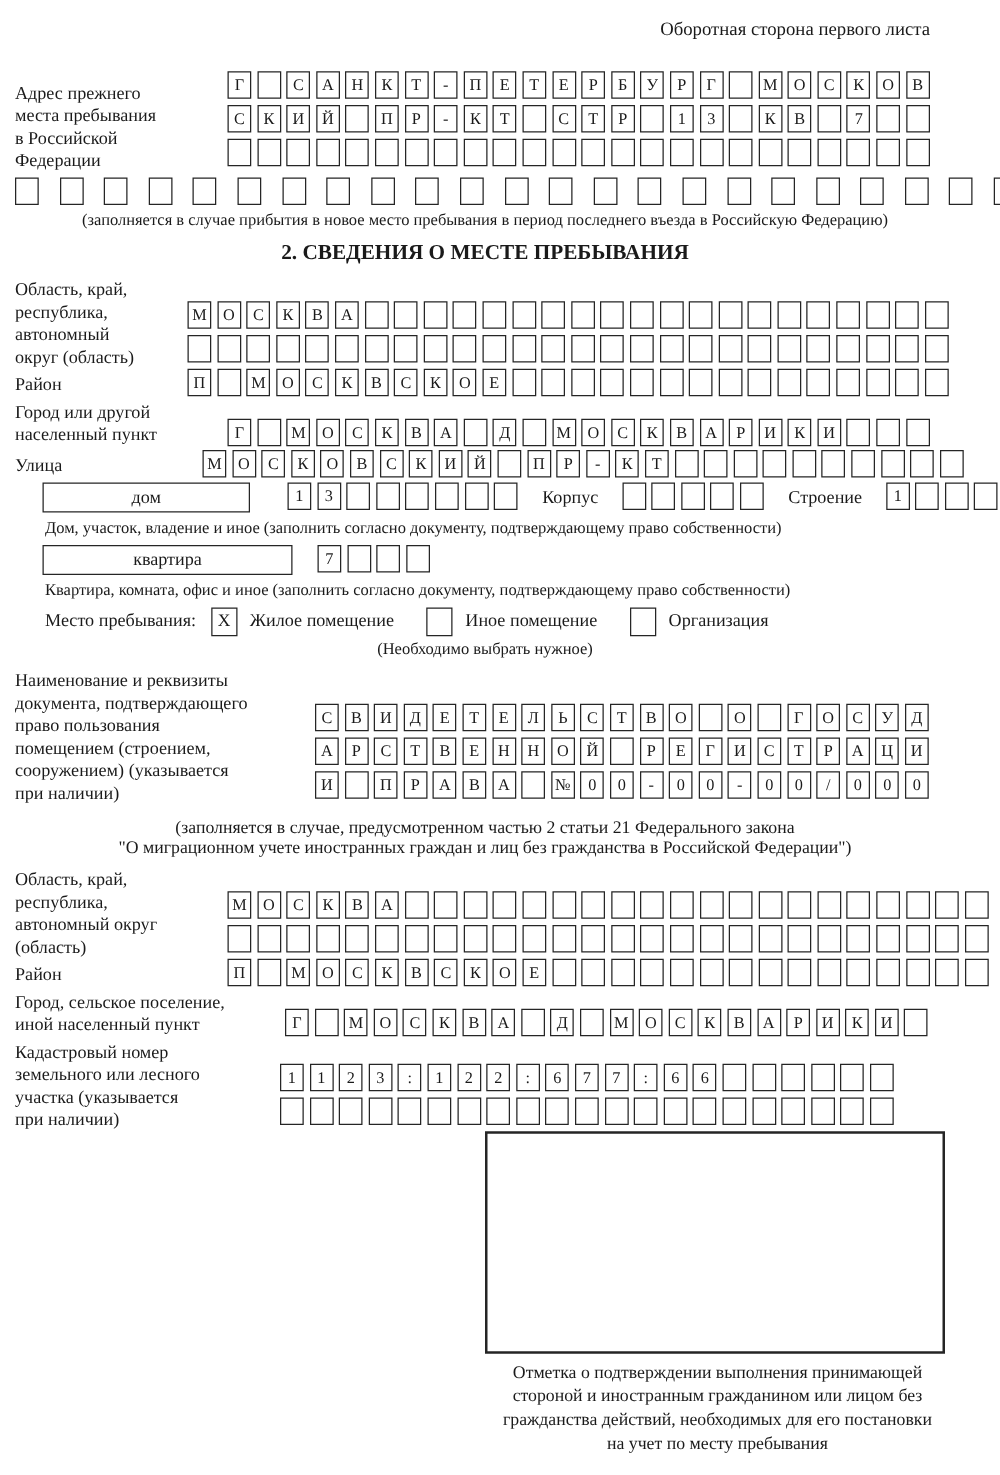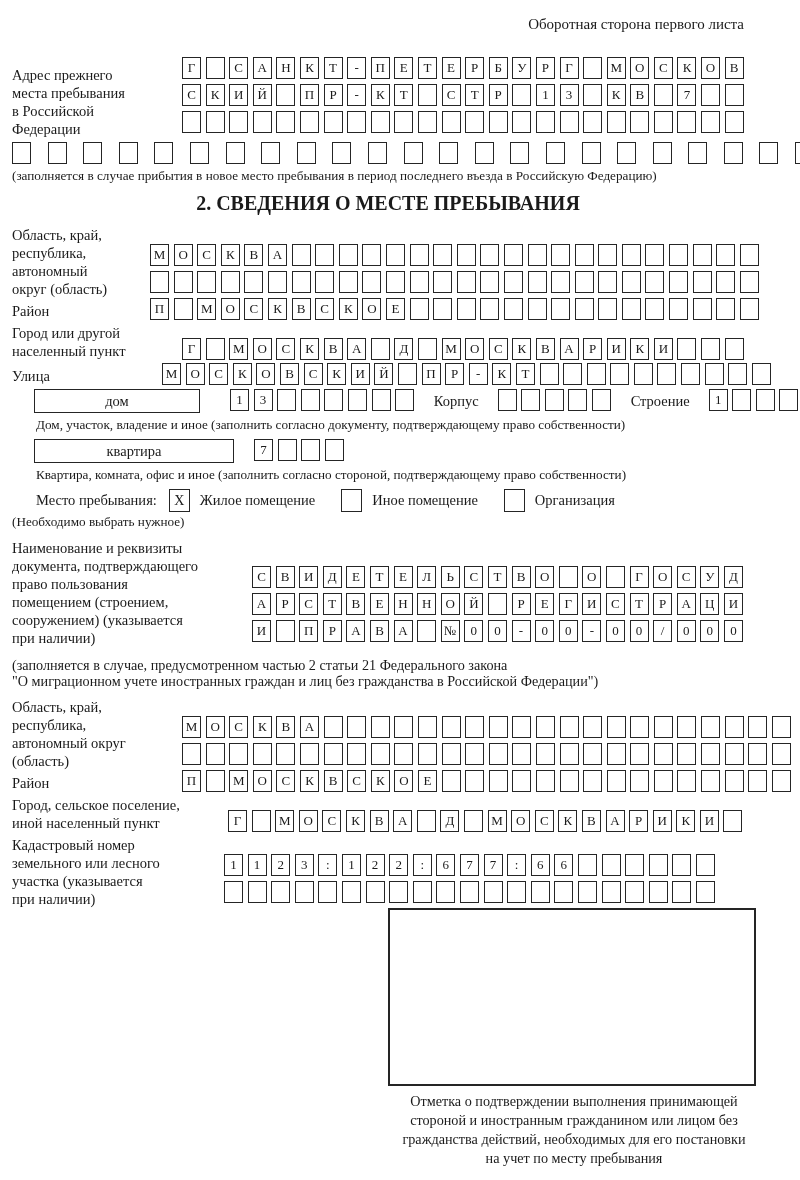--- a/index.html
+++ b/index.html
@@ -11,22 +11,22 @@
 
   .frow{display:flex;align-items:flex-end;}
   .flabel{font-size:14.5px;line-height:18px;white-space:pre-line;flex:0 0 auto;padding-top:1px;}
   .w170{width:170px;} .w138{width:138px;} .w240{width:240px;} .w216{width:216px;} .w212{width:212px;}
 
   .cells{display:flex;height:22px;}
   .stack .cells{margin-bottom:5px;}
   .cell{flex:0 0 19px;width:19px;height:22px;border:1.7px solid #252525;margin-right:4.6px;
         display:flex;align-items:center;justify-content:center;font-size:13px;background:#fff;}
 
-  .note{font-size:13.2px;line-height:16px;}
-  .title{font-weight:bold;font-size:20px;text-align:center;}
+  .note{font-size:13.2px;text-align:center;line-height:16px;}
+  .title{font-weight:bold;font-size:17px;text-align:center;}
 
   .mb2{margin-bottom:2px;} .mb3{margin-bottom:3px;} .mb4{margin-bottom:4px;gap:12px;}
   .mb6{margin-bottom:6px;} .mb8{margin-bottom:8px;} .mb10{margin-bottom:10px;}
   .mt4{margin-top:4px;} .mt10{margin-top:10px;}
 
   .wide-box{height:24px;border:1.7px solid #252525;display:flex;align-items:center;justify-content:center;
             font-size:14.5px;flex:0 0 auto;}
   .w-dom{width:166px;margin-left:22px;margin-right:18px;}
   .w-kv{width:200px;margin-left:22px;margin-right:8px;}
   .inline-lbl{font-size:14.5px;line-height:24px;margin:0 7px 0 3px;flex:0 0 auto;}
@@ -369,21 +369,21 @@
     <div class="wide-box w-kv">
       <span>квартира</span>
     </div>
     <div class="cells">
         <span class="cell">7</span>
         <span class="cell"></span>
         <span class="cell"></span>
         <span class="cell"></span>
       </div>
   </div>
-  <div class="note mb6" style="text-align:left;padding-left:24px;">Квартира, комната, офис и иное (заполнить согласно стороной, подтверждающему право собственности)</div>
+  <div class="note mb6" style="text-align:left;padding-left:24px;">Квартира, комната, офис и иное (заполнить согласно документу, подтверждающему право собственности)</div>
 
   <div class="stay-row mb2">
     <span>Место пребывания:</span>
     <span class="checkbox">X</span>
     <span class="opt">Жилое помещение</span>
     <span class="checkbox"></span>
     <span class="opt">Иное помещение</span>
     <span class="checkbox"></span>
     <span class="opt">Организация</span>
   </div>

